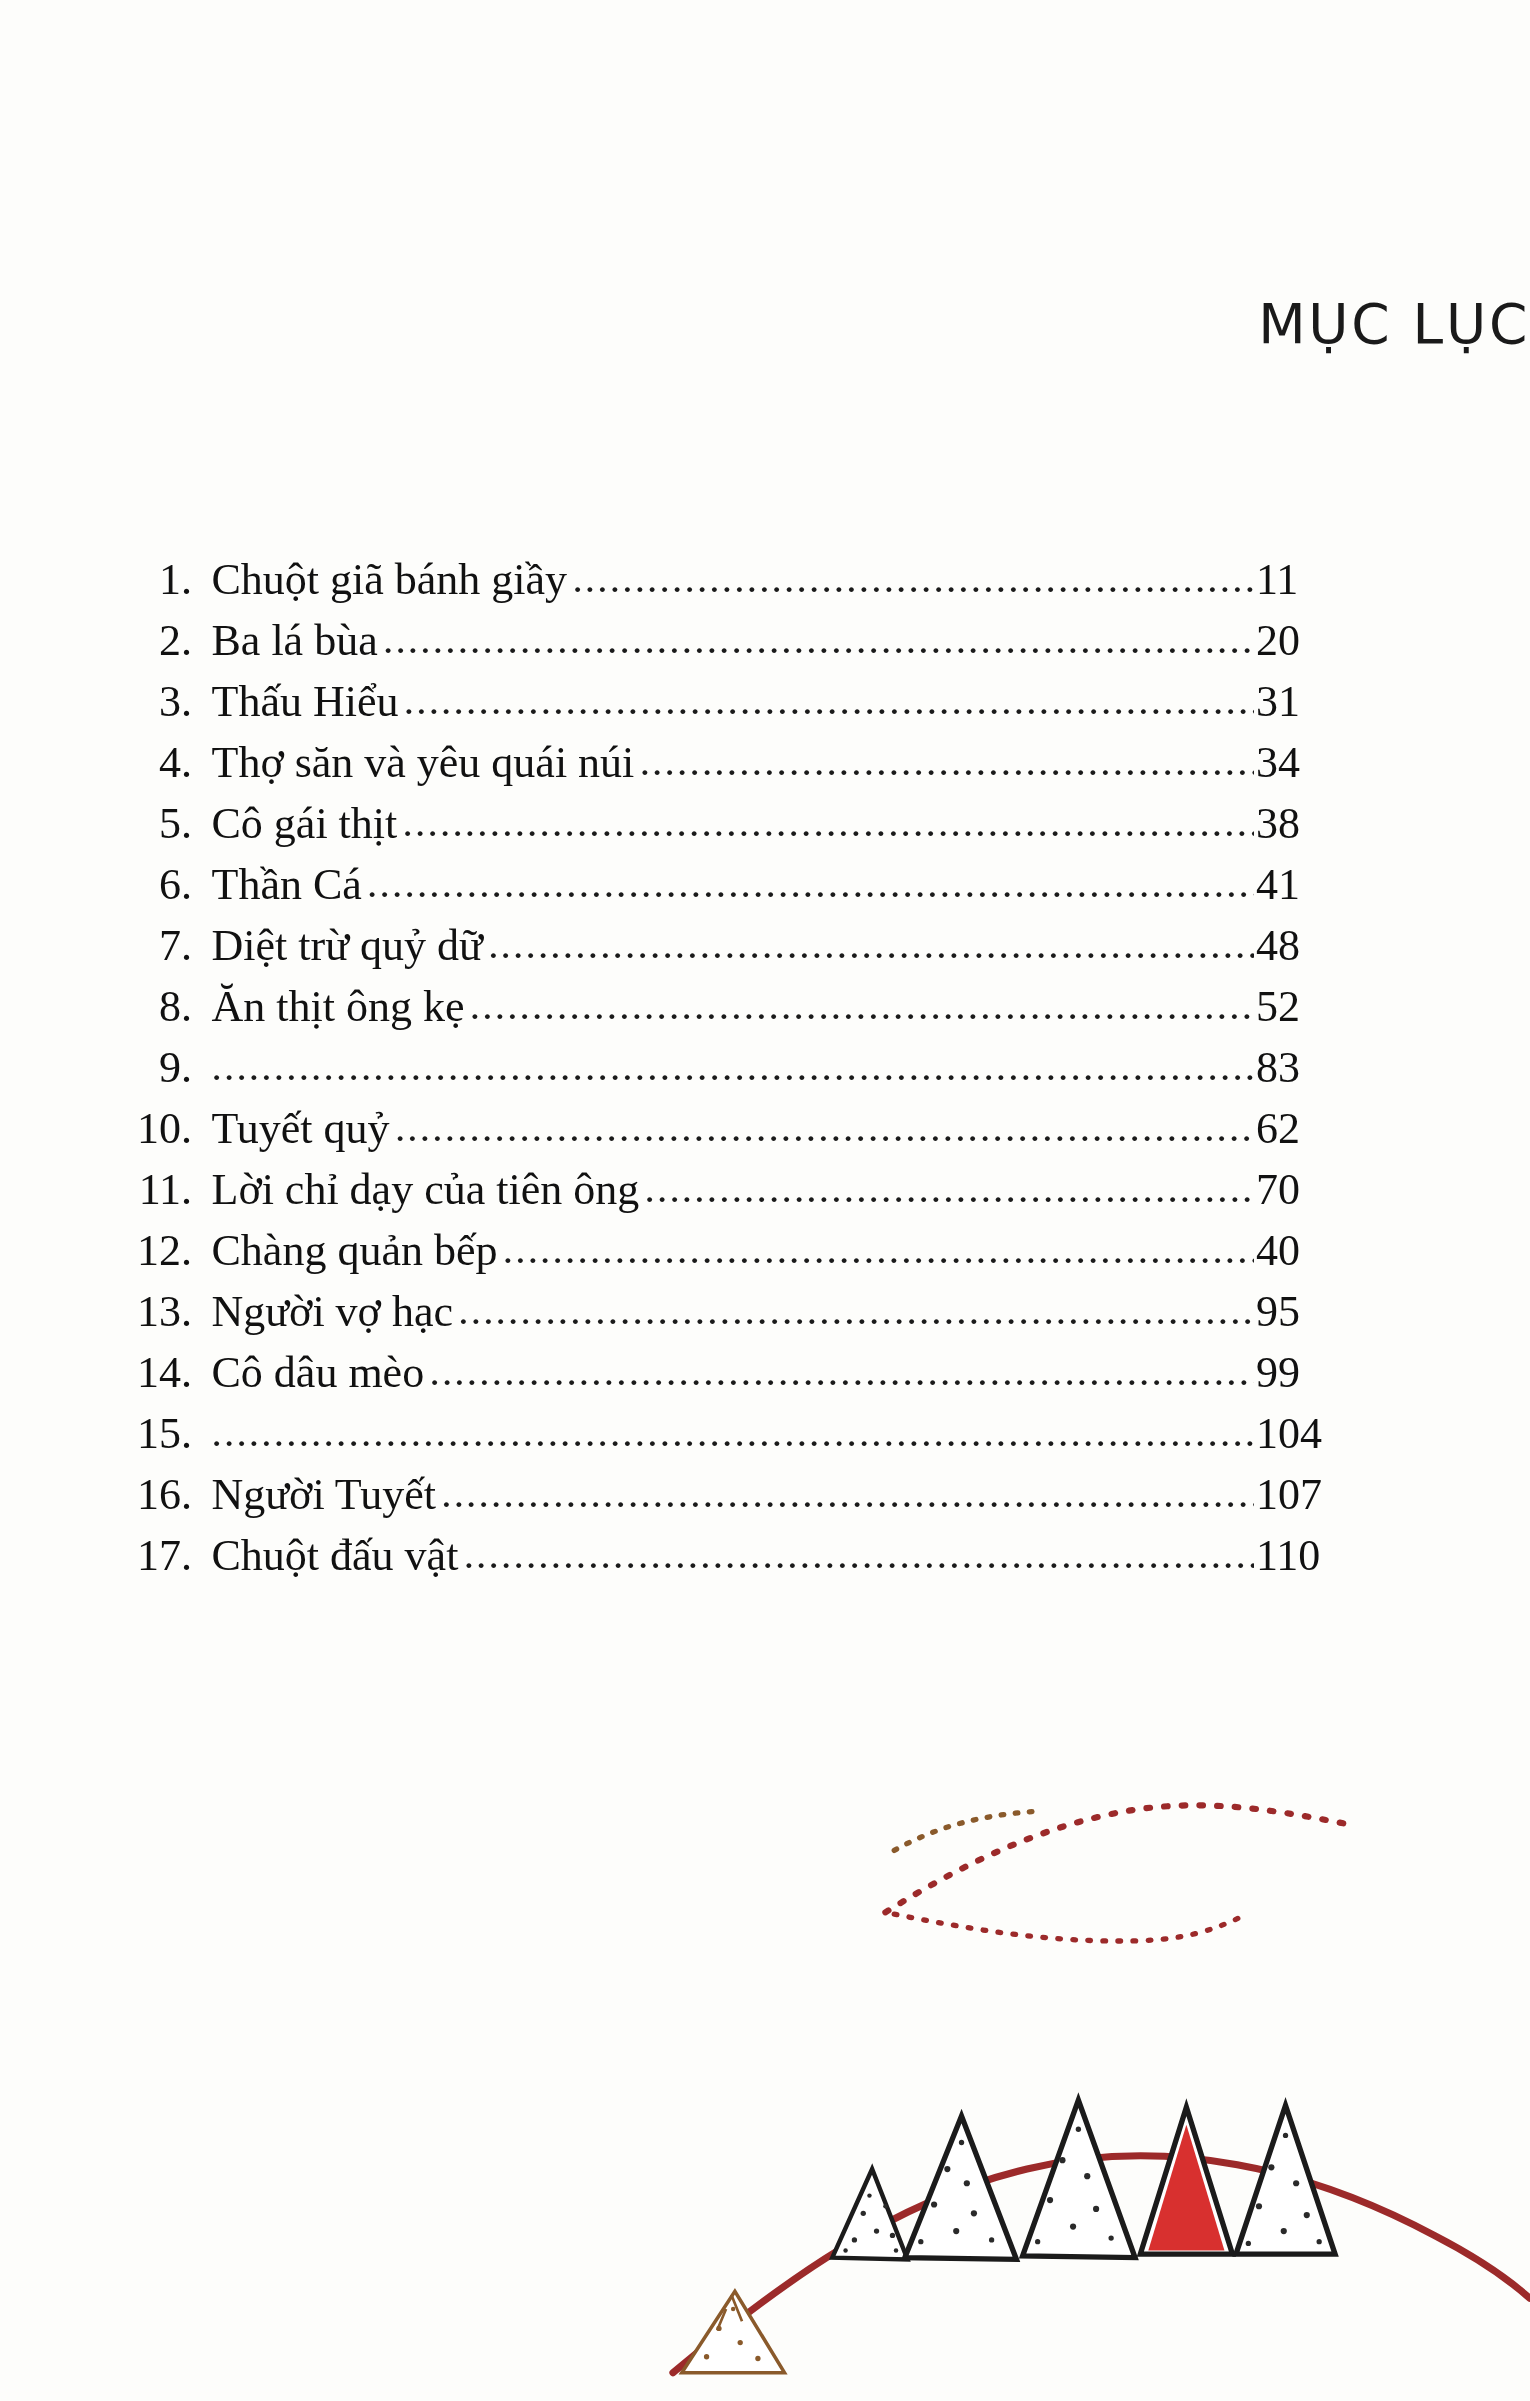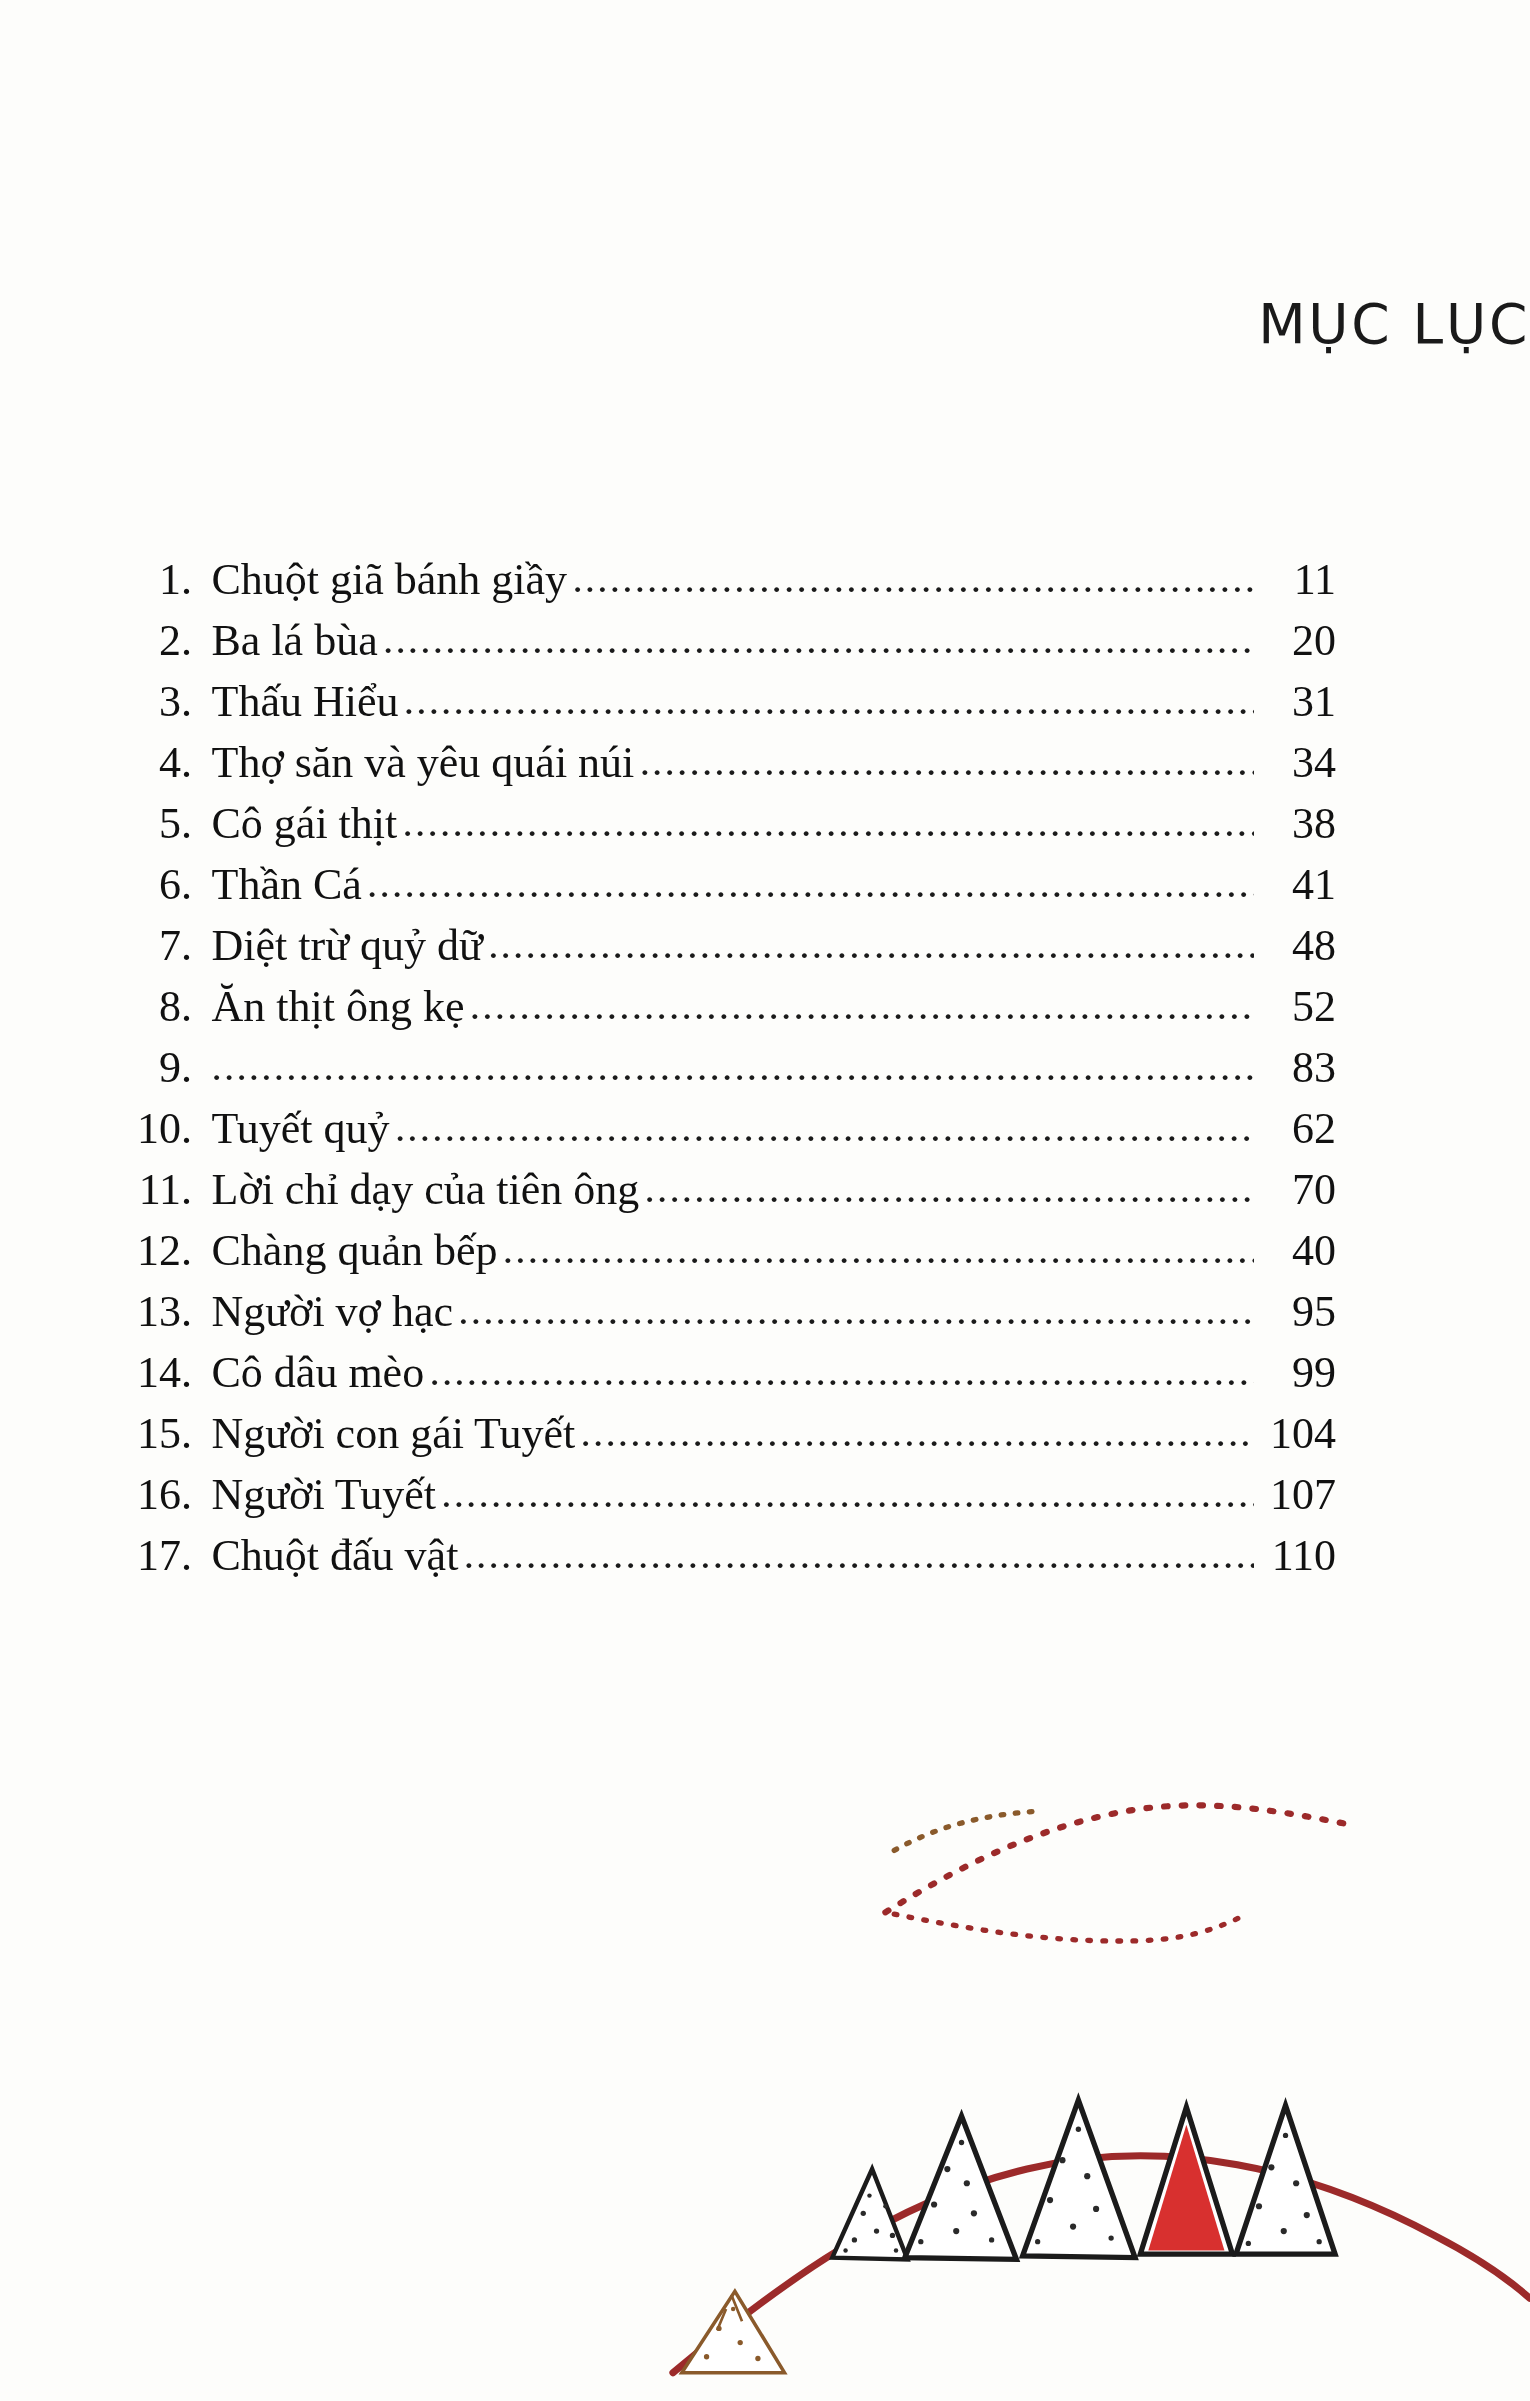--- a/index.html
+++ b/index.html
@@ -71,21 +71,20 @@
     white-space: nowrap;
     letter-spacing: 2.2px;
     font-size: 41px;
     color: #1a1a1a;
     transform: translateY(-1.8px);
   }
 
   .toc-page {
     flex: 0 0 auto;
     padding-left: 1.8px;
-    text-align: right;
     min-width: 80px;
   }
 
   
   .illustration {
     position: absolute;
     left: 0;
     top: 1753px;
     width: 1530px;
     height: 648px;
@@ -193,21 +192,20 @@
 
     <div class="toc-row">
       <span class="toc-num">14.</span>
       <span class="toc-label">Cô dâu mèo</span>
       <span class="toc-dots">......................................................................................................</span>
       <span class="toc-page">99</span>
     </div>
 
     <div class="toc-row">
       <span class="toc-num">15.</span>
-      <span class="toc-label">Người con gái Tuyết</span>
       <span class="toc-dots">......................................................................................................</span>
       <span class="toc-page">104</span>
     </div>
 
     <div class="toc-row">
       <span class="toc-num">16.</span>
       <span class="toc-label">Người Tuyết</span>
       <span class="toc-dots">......................................................................................................</span>
       <span class="toc-page">107</span>
     </div>

